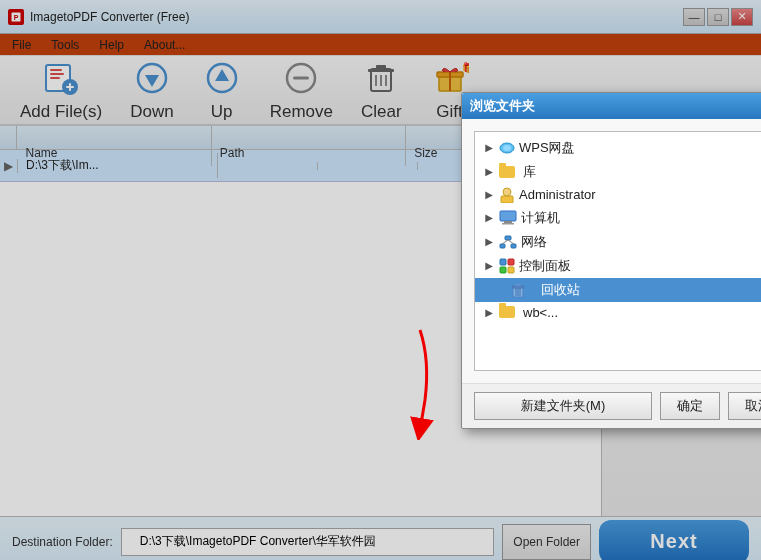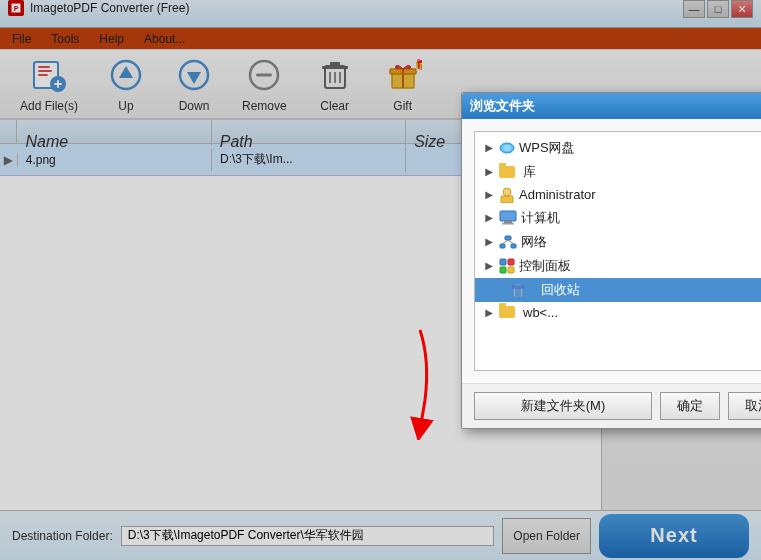--- a/index.html
+++ b/index.html
@@ -9,23 +9,23 @@
       font-family: 'Segoe UI', Arial, sans-serif;
       font-size: 13px;
       background: #f0f0f0;
       overflow: hidden;
       position: relative;
     }
 
     
     .title-bar {
       background: linear-gradient(to bottom, #e8f4fc, #cce4f5);
-      height: 28px;
-      display: flex;
-      align-items: flex-start;
+      height: 34px;
+      display: flex;
+      align-items: center;
       padding: 0 8px;
       border-bottom: 1px solid #aaa;
       justify-content: space-between;
     }
     .title-bar-left {
       display: flex;
       align-items: center;
       gap: 6px;
     }
     .app-icon {
@@ -87,21 +87,21 @@
       gap: 4px;
       padding: 4px 10px;
       cursor: pointer;
       min-width: 60px;
     }
     .toolbar-icon {
       width: 40px; height: 40px;
       display: flex; align-items: center; justify-content: center;
     }
     .toolbar-label {
-      font-size: 12px;
+      font-size: 17px;
       color: #333;
     }
 
     
     svg { display: block; }
 
     
     .main-area {
       display: flex;
       height: calc(560px - 28px - 22px - 70px - 50px);
@@ -111,25 +111,24 @@
       flex: 1;
       overflow: hidden;
     }
     .table-header {
       display: flex;
       background: linear-gradient(to bottom, #e0eef8, #cce0f0);
       border-bottom: 1px solid #bbb;
       height: 24px;
     }
     .table-header-cell {
-      padding: 13px 8px;
-      font-size: 16px;
+      padding: 20px 8px;
+      font-size: 12px;
       color: #333;
       border-right: 1px solid #bbb;
-      font-style: italic;
     }
     .col-name { width: 200px; }
     .col-path { width: 200px; }
     .col-size { width: 100px; }
     .col-images { width: 100px; }
 
     .table-row {
       display: flex;
       height: 32px;
       align-items: center;
@@ -173,23 +172,23 @@
       align-items: center;
       padding: 0 12px;
       gap: 8px;
     }
     .dest-label {
       font-size: 12px;
       color: #333;
     }
     .dest-input {
       flex: 1;
-      height: 20px;
+      height: 28px;
       border: 1px solid #aaa;
-      padding: 2px 6px;
+      padding: 2px 18px;
       font-size: 12px;
       background: white;
     }
     .open-folder-btn {
       height: 36px;
       padding: 0 10px;
       background: linear-gradient(to bottom, #f0f0f0, #ddd);
       border: 1px solid #999;
       cursor: pointer;
       font-size: 12px;
@@ -353,34 +352,34 @@
         <rect x="27" y="24" width="2" height="8" rx="1" fill="white"></rect>
       </svg>
     </div>
     <span class="toolbar-label">Add File(s)</span>
   </div>
 
   <div class="toolbar-btn">
     <div class="toolbar-icon">
       <svg width="38" height="38" viewBox="0 0 38 38">
         <circle cx="19" cy="19" r="14" fill="none" stroke="#4a90d0" stroke-width="2.5"></circle>
-        <polygon points="19,10 26,22 12,22" fill="#4a90d0"></polygon>
-      </svg>
-    </div>
-    <span class="toolbar-label">Up</span>
+        <polygon points="19,28 26,16 12,16" fill="#4a90d0"></polygon>
+      </svg>
+    </div>
+    <span class="toolbar-label">Down</span>
   </div>
 
   <div class="toolbar-btn">
     <div class="toolbar-icon">
       <svg width="38" height="38" viewBox="0 0 38 38">
         <circle cx="19" cy="19" r="14" fill="none" stroke="#4a90d0" stroke-width="2.5"></circle>
-        <polygon points="19,28 26,16 12,16" fill="#4a90d0"></polygon>
-      </svg>
-    </div>
-    <span class="toolbar-label">Down</span>
+        <polygon points="19,10 26,22 12,22" fill="#4a90d0"></polygon>
+      </svg>
+    </div>
+    <span class="toolbar-label">Up</span>
   </div>
 
   <div class="toolbar-btn">
     <div class="toolbar-icon">
       <svg width="38" height="38" viewBox="0 0 38 38">
         <circle cx="19" cy="19" r="14" fill="none" stroke="#888" stroke-width="2.5"></circle>
         <rect x="11" y="17.5" width="16" height="3" rx="1.5" fill="#888"></rect>
       </svg>
     </div>
     <span class="toolbar-label">Remove</span>
@@ -421,21 +420,20 @@
     <div class="table-header">
       <div style="width:18px; background: linear-gradient(to bottom, #e0eef8, #cce0f0); border-right:1px solid #bbb;"></div>
       <div class="table-header-cell col-name">Name</div>
       <div class="table-header-cell col-path">Path</div>
       <div class="table-header-cell col-size">Size</div>
       <div class="table-header-cell col-images">Images</div>
     </div>
 
     <div class="table-row">
       <div class="table-cell row-indicator" style="width:18px; padding:0 4px;">▶</div>
-      <div class="table-cell col-name">4.png</div>
       <div class="table-cell col-path">D:\3下载\Im...</div>
       <div class="table-cell col-size"></div>
       <div class="table-cell col-images"></div>
     </div>
   </div>
 
   <div class="file-thumb-col">
     <div class="file-thumb">
       <svg width="130" height="90" viewBox="0 0 130 90">
         <rect width="130" height="90" fill="#fff"></rect>

